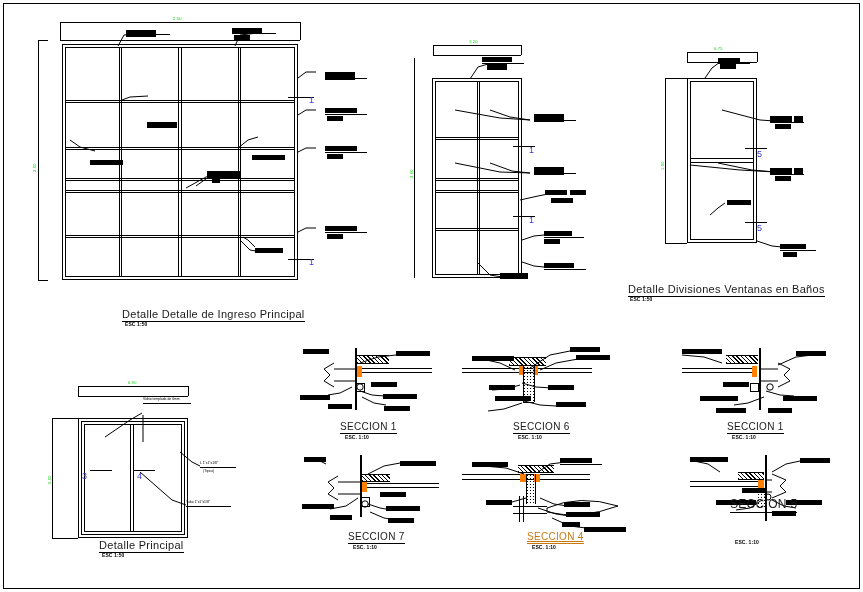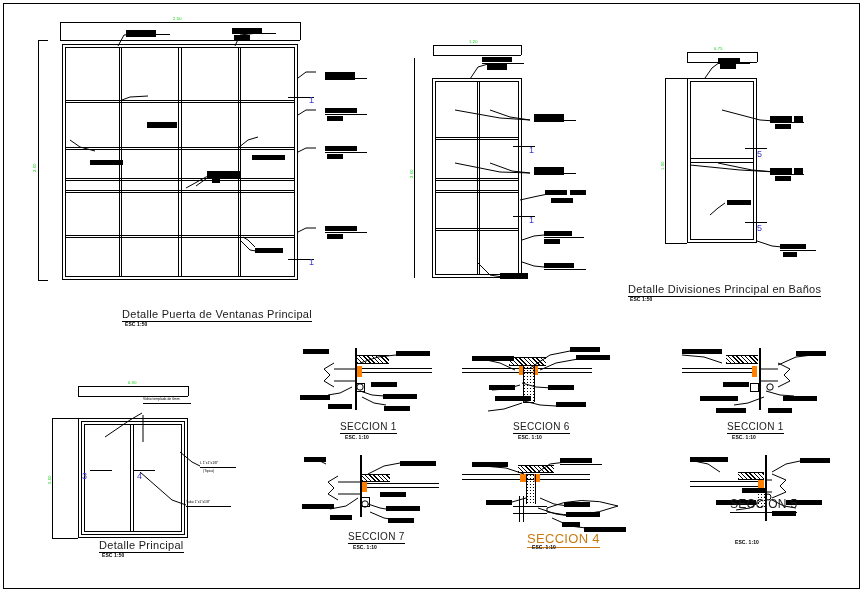--- a/index.html
+++ b/index.html
@@ -118,21 +118,21 @@
     <div class="ln h" style="left:325px;top:152px;width:42px;"></div>
     <div class="blk" style="left:325px;top:226px;width:32px;height:5px;"></div>
     <div class="blk" style="left:327px;top:234px;width:16px;height:5px;"></div>
     <div class="ln h" style="left:325px;top:232px;width:42px;"></div>
 
     <div class="ln h" style="left:288px;top:97px;width:26px;"></div>
     <div class="mark" style="left:309px;top:96px;">1</div>
     <div class="ln h" style="left:288px;top:259px;width:26px;"></div>
     <div class="mark" style="left:309px;top:258px;">1</div>
 
-    <div class="ttl" style="left:122px;top:308px;">Detalle Puerta de Ventanas Principal</div>
+    <div class="ttl" style="left:122px;top:308px;">Detalle Detalle de Ingreso Principal</div>
     <div class="esc" style="left:125px;top:321px;">ESC 1:50</div>
   </div>
 
   <div class="nb">
     <div class="ln h" style="left:433px;top:45px;width:88px;"></div>
     <div class="ln v" style="left:433px;top:45px;height:10px;"></div>
     <div class="ln v" style="left:521px;top:45px;height:10px;"></div>
     <div class="dimtxt" style="left:469px;top:39px;">1.20</div>
     <div class="ln h" style="left:433px;top:55px;width:88px;"></div>
 
@@ -236,21 +236,21 @@
     <div class="blk" style="left:727px;top:200px;width:24px;height:5px;"></div>
     <div class="blk" style="left:780px;top:244px;width:26px;height:5px;"></div>
     <div class="blk" style="left:783px;top:252px;width:14px;height:5px;"></div>
     <div class="ln h" style="left:780px;top:250px;width:36px;"></div>
 
     <div class="ln h" style="left:745px;top:148px;width:22px;"></div>
     <div class="mark" style="left:757px;top:150px;">5</div>
     <div class="ln h" style="left:745px;top:222px;width:22px;"></div>
     <div class="mark" style="left:757px;top:224px;">5</div>
 
-    <div class="ttl" style="left:628px;top:283px;">Detalle Divisiones Principal en Baños</div>
+    <div class="ttl" style="left:628px;top:283px;">Detalle Divisiones Ventanas en Baños</div>
     <div class="esc" style="left:630px;top:296px;">ESC 1:50</div>
   </div>
 
   <div class="nb">
     <div class="ln h" style="left:78px;top:386px;width:110px;"></div>
     <div class="ln v" style="left:78px;top:386px;height:10px;"></div>
     <div class="ln v" style="left:188px;top:386px;height:10px;"></div>
     <div class="dimtxt" style="left:128px;top:380px;">0.90</div>
     <div class="ln h" style="left:78px;top:396px;width:110px;"></div>
 
@@ -441,21 +441,21 @@
       <polyline points="92,68 110,76 126,78" fill="none" stroke="#000" stroke-width="1"></polyline>
     </svg>
     <div class="blk" style="left:472px;top:462px;width:36px;height:5px;"></div>
     <div class="blk" style="left:560px;top:458px;width:32px;height:5px;"></div>
     <div class="ln h" style="left:560px;top:464px;width:42px;"></div>
     <div class="blk" style="left:486px;top:500px;width:26px;height:5px;"></div>
     <div class="blk" style="left:564px;top:502px;width:26px;height:5px;"></div>
     <div class="blk" style="left:566px;top:512px;width:34px;height:5px;"></div>
     <div class="blk" style="left:562px;top:522px;width:18px;height:5px;"></div>
     <div class="blk" style="left:584px;top:527px;width:42px;height:5px;"></div>
-    <div class="ttl or" style="left:527px;top:531px;font-size:13px;">SECCION 4</div>
+    <div class="ttl or" style="left:527px;top:531px;font-size:10px;text-decoration:underline;">SECCION 4</div>
     <div class="esc" style="left:532px;top:544px;">ESC. 1:10</div>
   </div>
 
   <div class="nb">
     <div class="ln v2" style="left:765px;top:455px;height:66px;"></div>
     <div class="hatch" style="left:738px;top:473px;width:26px;height:6px;"></div>
     <div class="ln h" style="left:738px;top:472px;width:26px;"></div>
     <div class="ln h" style="left:738px;top:479px;width:26px;"></div>
     <div class="orng" style="left:758px;top:480px;width:6px;height:10px;"></div>
     <div class="ln h" style="left:690px;top:481px;width:68px;"></div>

